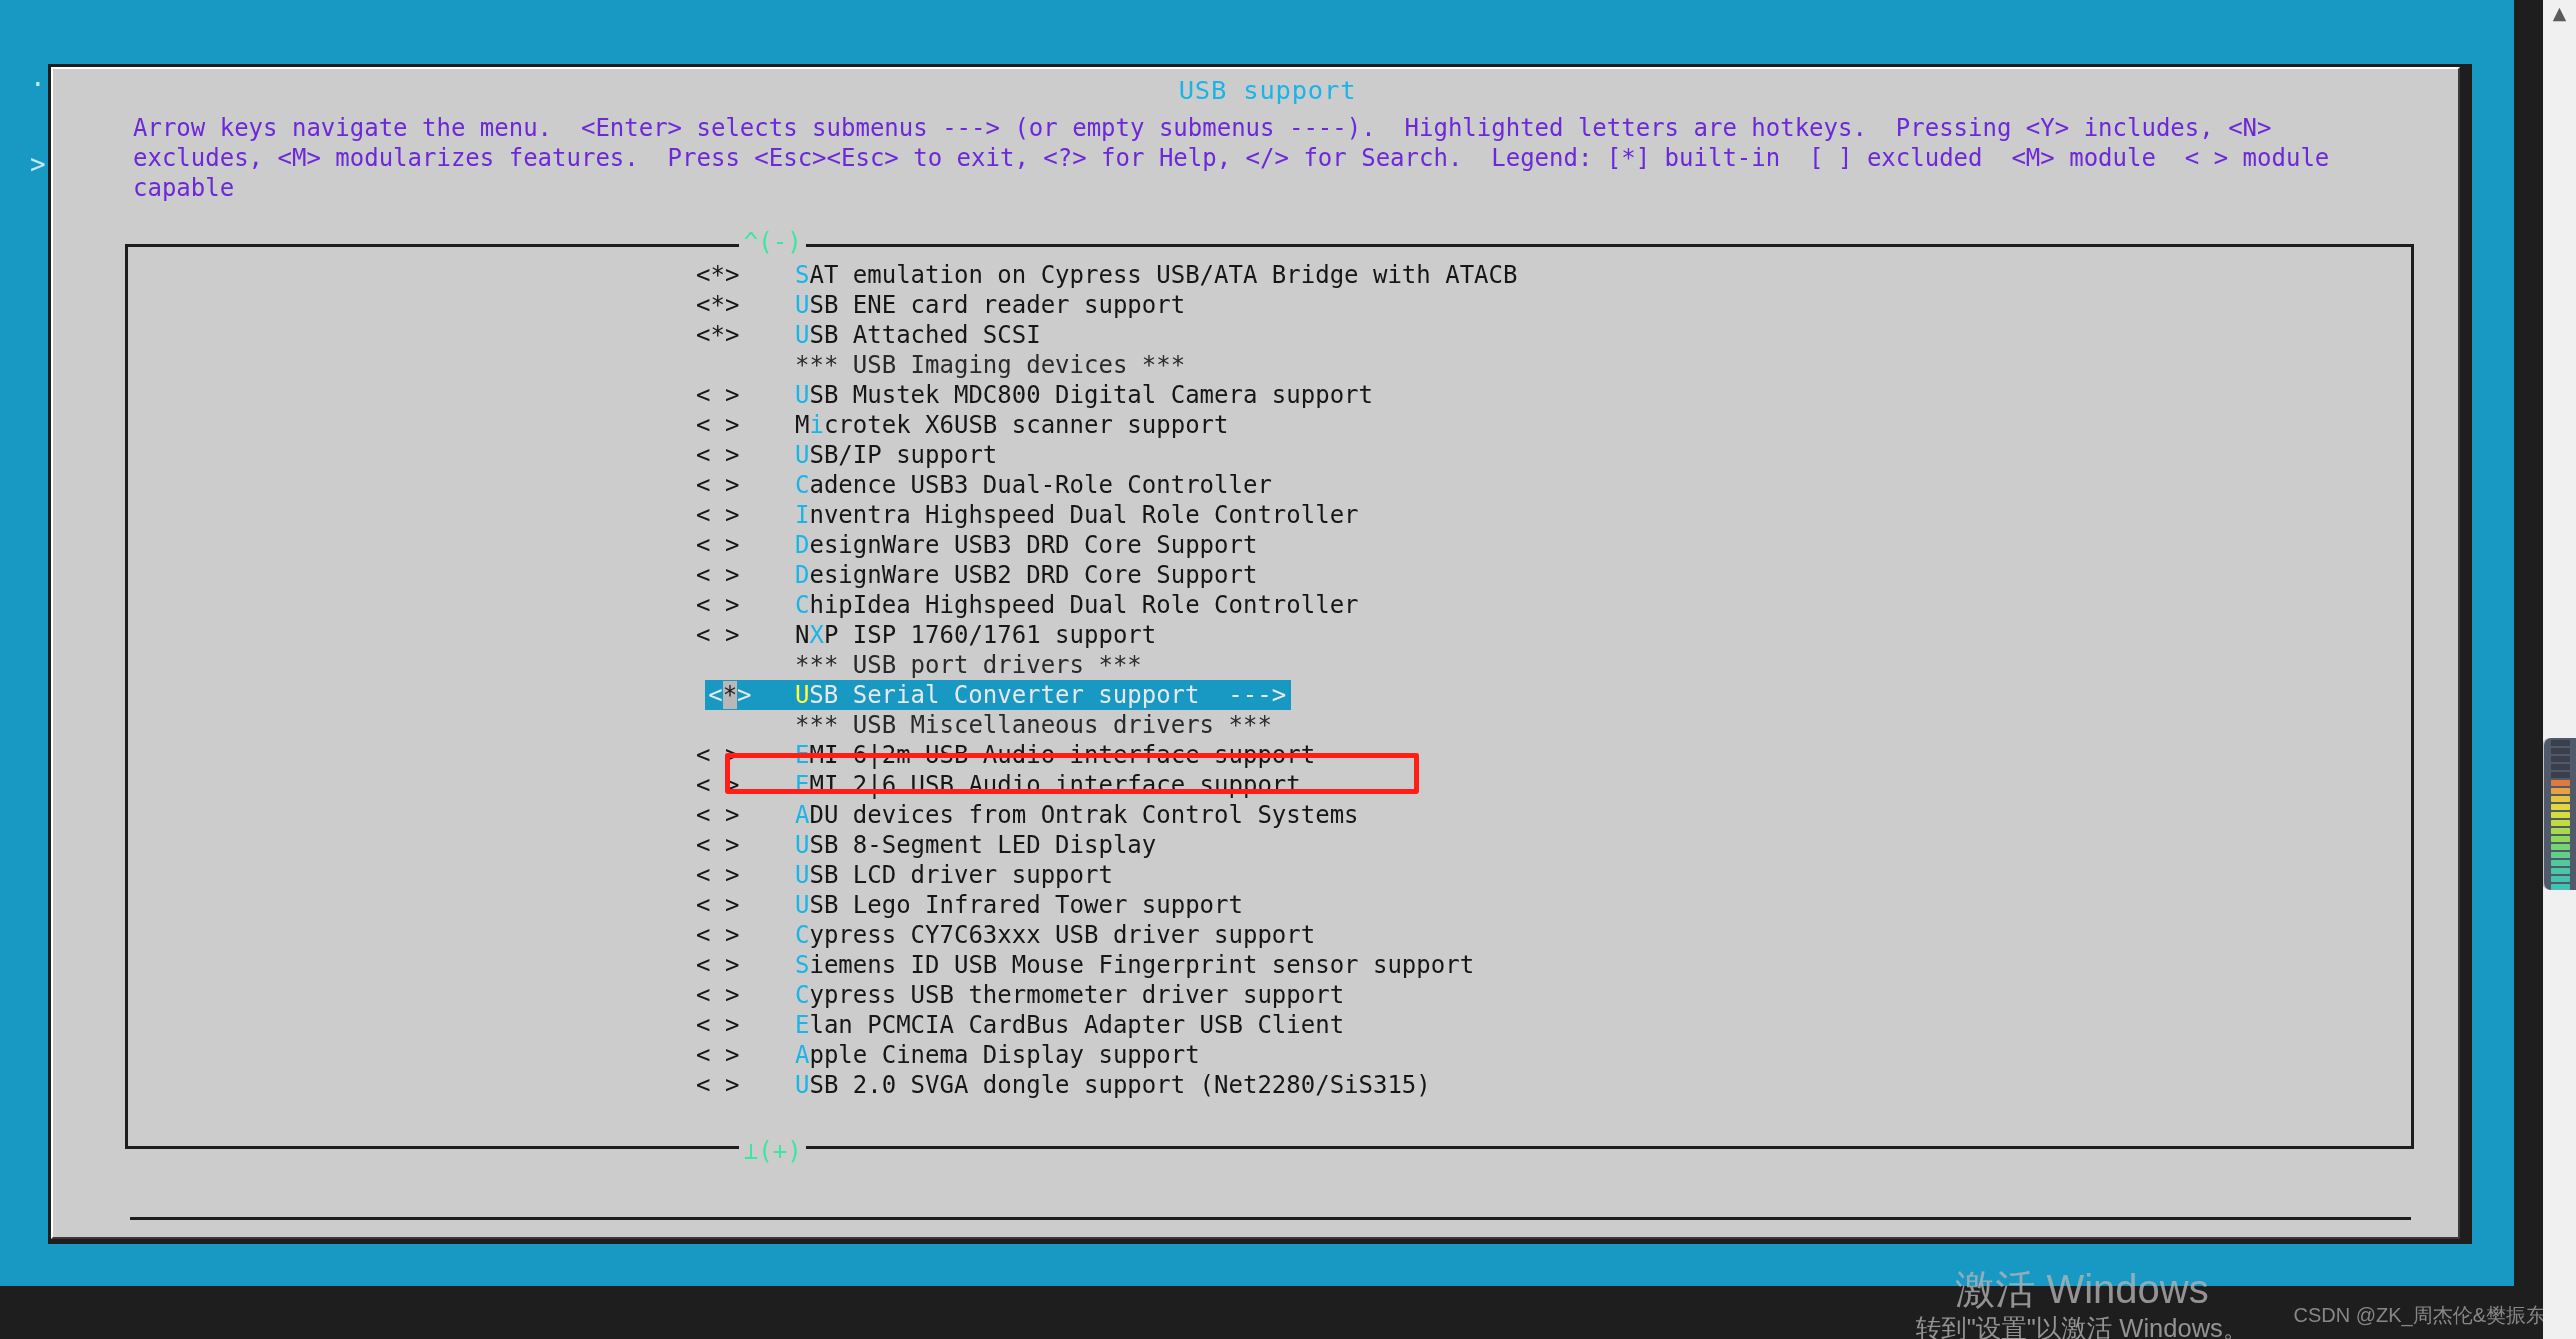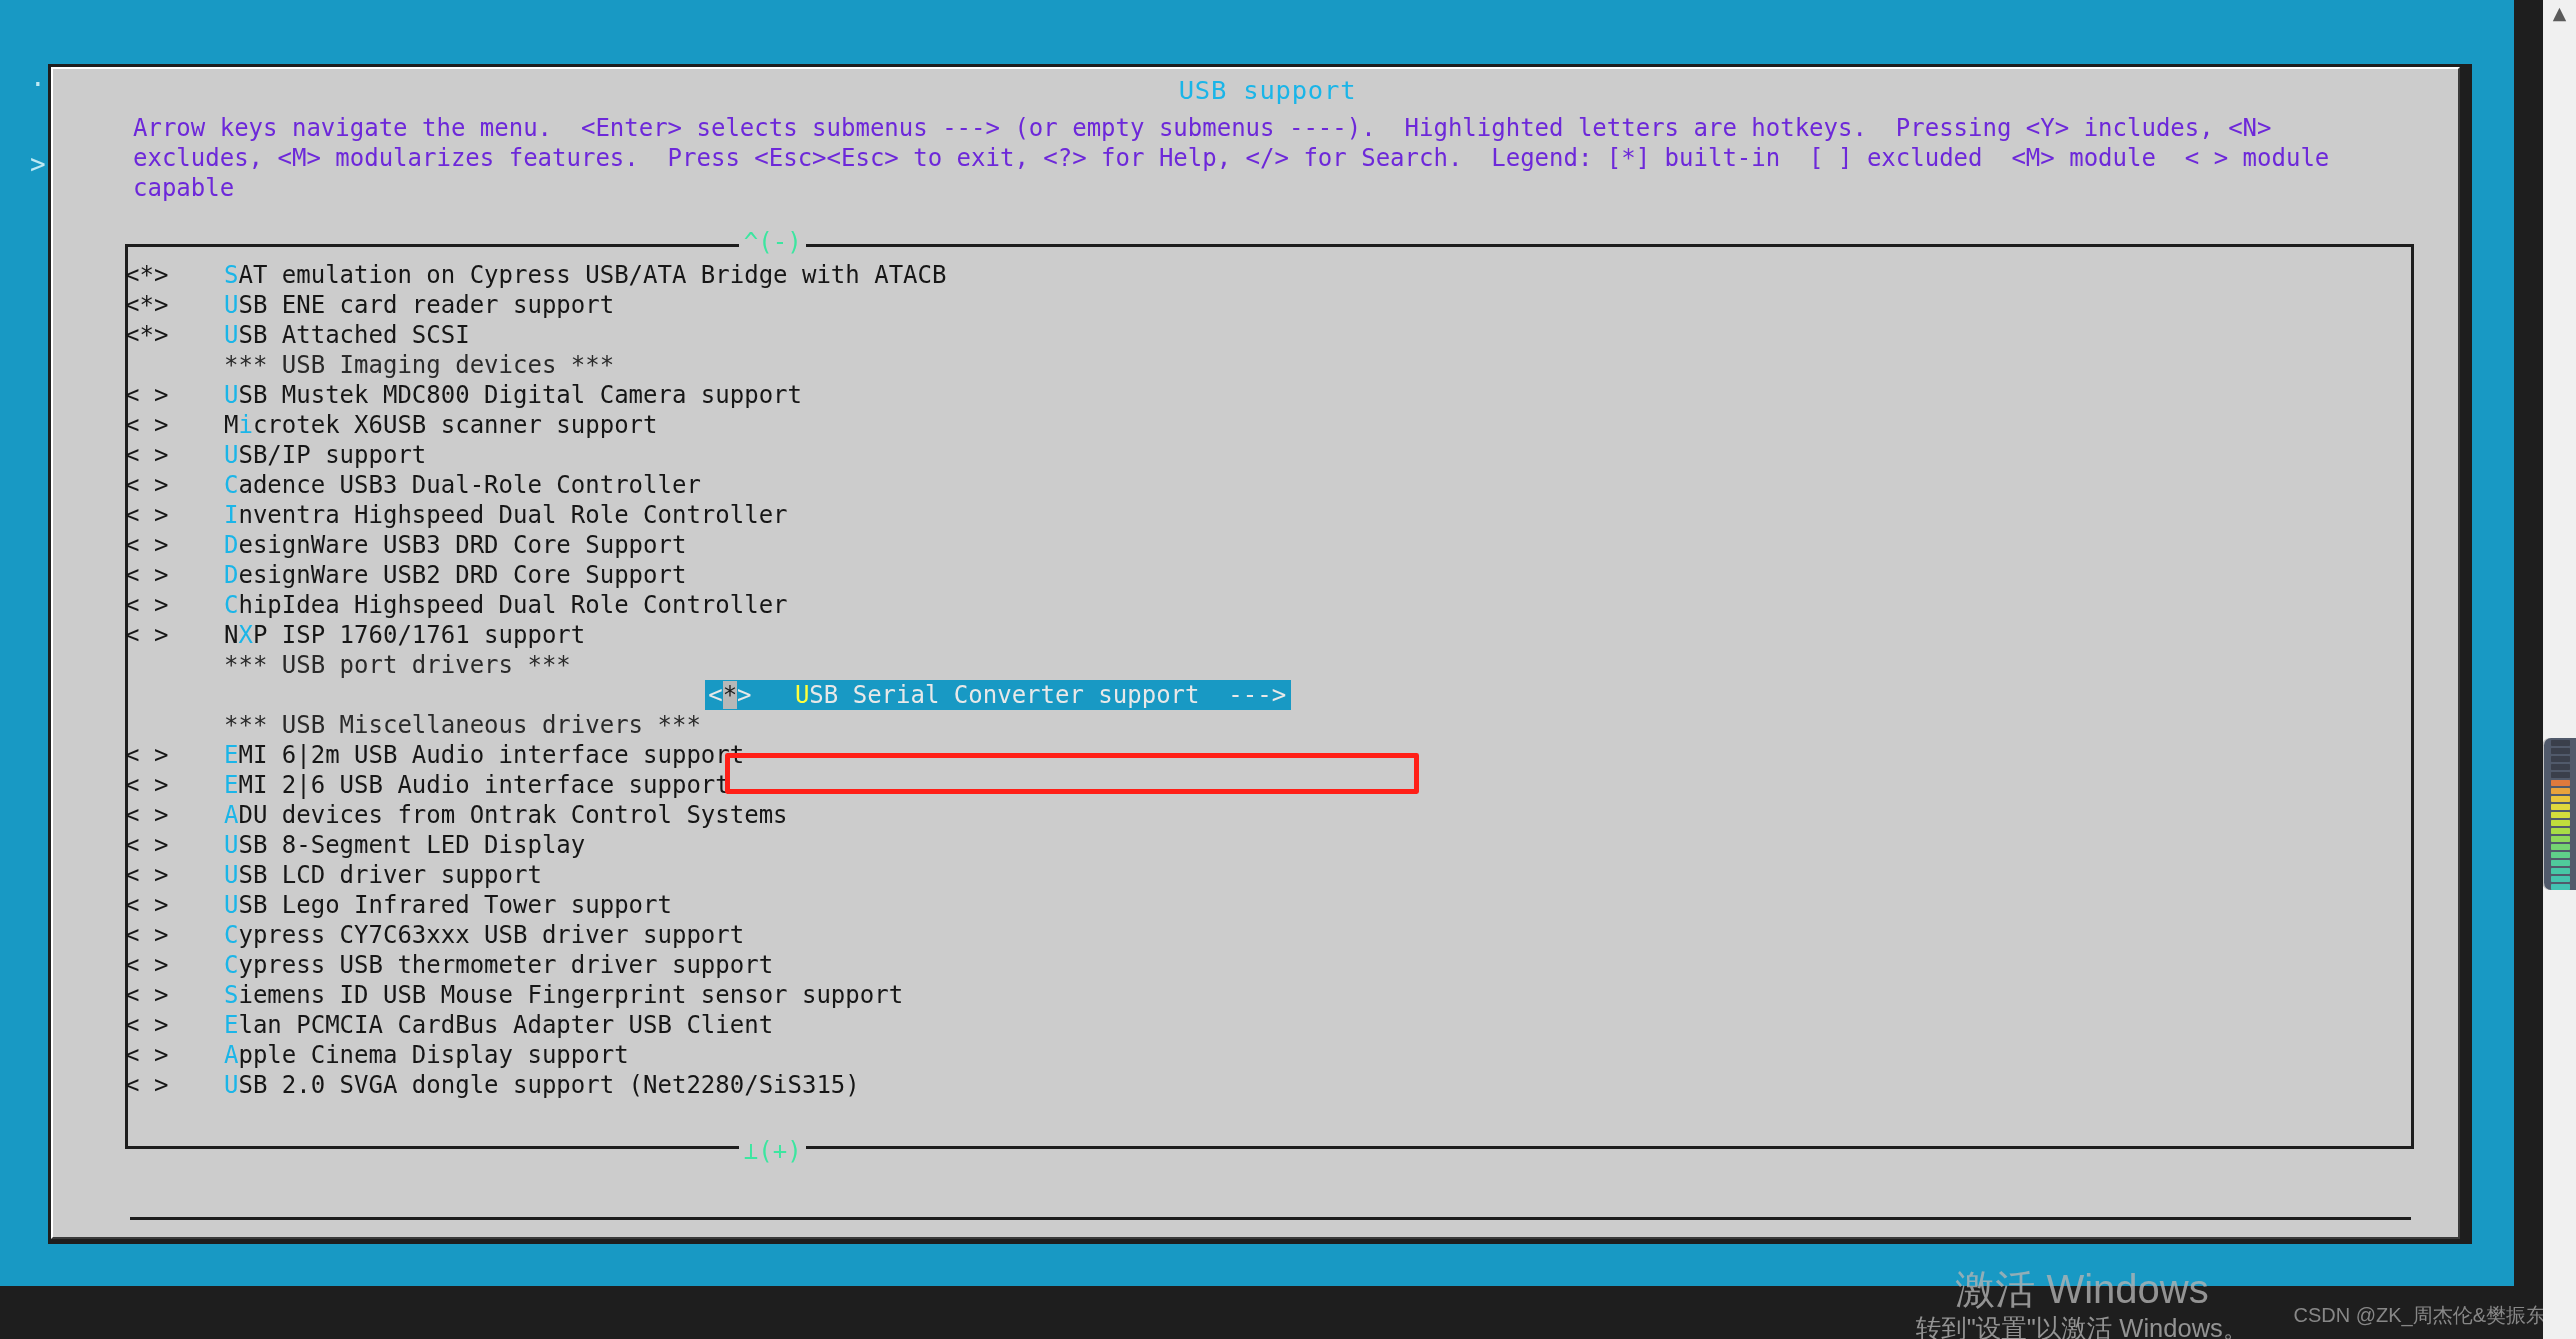--- a/index.html
+++ b/index.html
@@ -154,20 +154,21 @@
     left: 0;
     top: 16px;
     width: 100%;
   }
   .menu-row {
     height: 30px;
     line-height: 30px;
     white-space: pre;
     font-size: 24px;
     color: #161616;
+    padding-left: 571px;
     box-sizing: border-box;
   }
   .menu-row .tag {
     display: inline-block;
     width: 99px;
   }
   .menu-row .hot { color: #1ab5e8; }
   .menu-row.comment {
     color: #2a2a2a;
   }
@@ -370,22 +371,22 @@
             <div class="menu-row comment"><span class="tag"></span><span>*** USB port drivers ***</span></div>
             <div class="menu-row selected"><span class="sel-inner"><span>&lt;</span><span class="cursor-cell">*</span><span>&gt;   </span><span class="hot">U</span><span>SB Serial Converter support  ---&gt;</span></span></div>
             <div class="menu-row comment"><span class="tag"></span><span>*** USB Miscellaneous drivers ***</span></div>
             <div class="menu-row"><span class="tag">&lt; &gt;</span><span class="hot">E</span><span>MI 6|2m USB Audio interface support</span></div>
             <div class="menu-row"><span class="tag">&lt; &gt;</span><span class="hot">E</span><span>MI 2|6 USB Audio interface support</span></div>
             <div class="menu-row"><span class="tag">&lt; &gt;</span><span class="hot">A</span><span>DU devices from Ontrak Control Systems</span></div>
             <div class="menu-row"><span class="tag">&lt; &gt;</span><span class="hot">U</span><span>SB 8-Segment LED Display</span></div>
             <div class="menu-row"><span class="tag">&lt; &gt;</span><span class="hot">U</span><span>SB LCD driver support</span></div>
             <div class="menu-row"><span class="tag">&lt; &gt;</span><span class="hot">U</span><span>SB Lego Infrared Tower support</span></div>
             <div class="menu-row"><span class="tag">&lt; &gt;</span><span class="hot">C</span><span>ypress CY7C63xxx USB driver support</span></div>
+            <div class="menu-row"><span class="tag">&lt; &gt;</span><span class="hot">S</span><span>iemens ID USB Mouse Fingerprint sensor support</span></div>
             <div class="menu-row"><span class="tag">&lt; &gt;</span><span class="hot">C</span><span>ypress USB thermometer driver support</span></div>
-            <div class="menu-row"><span class="tag">&lt; &gt;</span><span class="hot">S</span><span>iemens ID USB Mouse Fingerprint sensor support</span></div>
             <div class="menu-row"><span class="tag">&lt; &gt;</span><span class="hot">E</span><span>lan PCMCIA CardBus Adapter USB Client</span></div>
             <div class="menu-row"><span class="tag">&lt; &gt;</span><span class="hot">A</span><span>pple Cinema Display support</span></div>
             <div class="menu-row"><span class="tag">&lt; &gt;</span><span class="hot">U</span><span>SB 2.0 SVGA dongle support (Net2280/SiS315)</span></div>
           </div>
       </div>
 
       <div id="red-box"></div>
 
       <div id="button-bar"><span class="btn active"><span>&lt;</span><span class="k">S</span><span>elect</span><span>&gt;</span></span><span class="btn"><span>&lt; </span><span class="k">E</span><span>xit</span><span> &gt;</span></span><span class="btn"><span>&lt; </span><span class="k">H</span><span>elp</span><span> &gt;</span></span><span class="btn"><span>&lt; </span><span class="k">S</span><span>ave</span><span> &gt;</span></span><span class="btn"><span>&lt; </span><span class="k">L</span><span>oad</span><span> &gt;</span></span></div>
 

